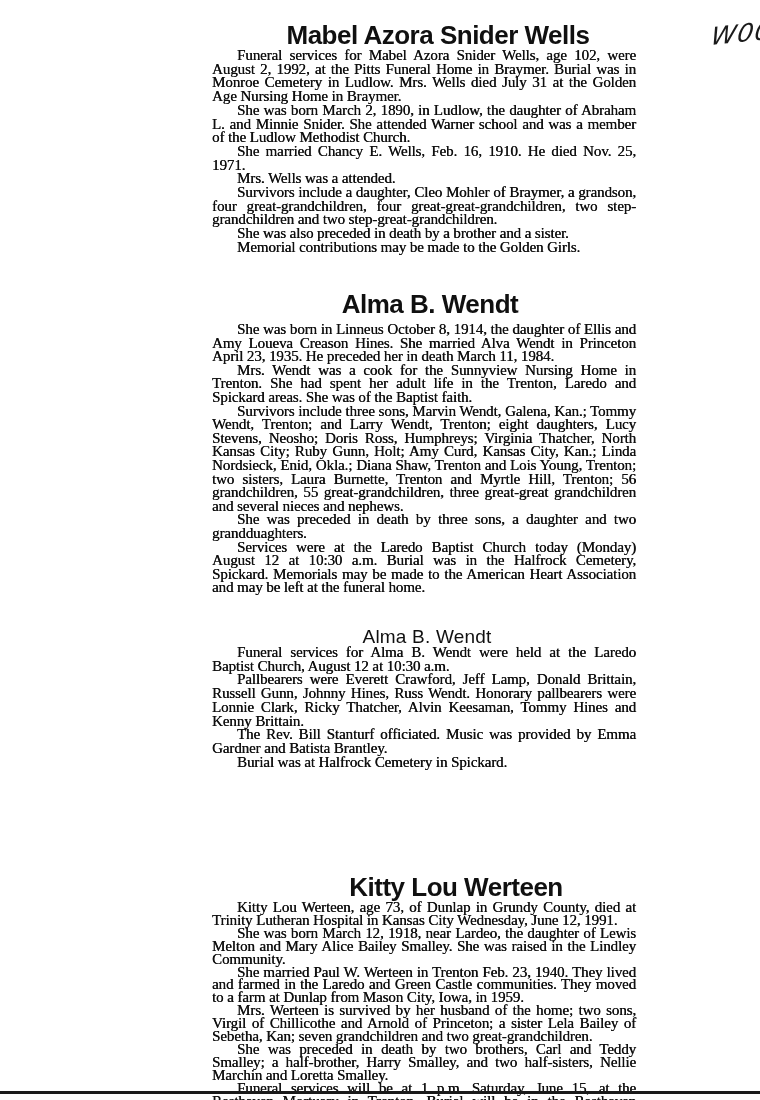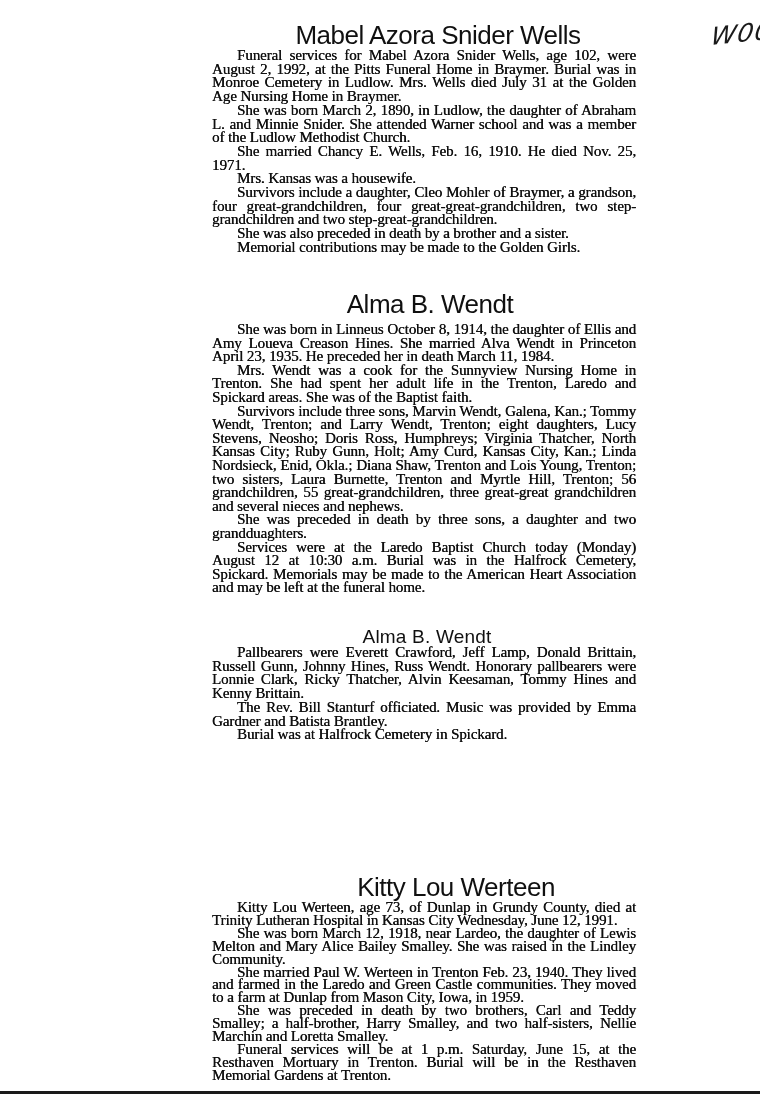--- a/index.html
+++ b/index.html
@@ -21,21 +21,21 @@
   }
   section.obit p {
     margin: 0;
     text-indent: 25px;
     font-size: 15px;
     letter-spacing: -0.1px;
     text-shadow: 0.3px 0 0 currentColor; 
   }
   h1.obit-title {
     font-family: "Liberation Sans", sans-serif;
-    font-weight: normal;
+    font-weight: bold;
     font-size: 26px;
     line-height: 27px;
     letter-spacing: -0.5px;
     text-align: center;
     margin: 0;
     position: relative;
     white-space: nowrap;
   }
   
   .sec-mabel { top: 22px; }
@@ -89,46 +89,48 @@
 
 <div class="page">
 
   <div class="annotation">W005</div>
 
   <section class="obit sec-mabel">
     <h1 class="obit-title">Mabel Azora Snider Wells</h1>
     <p>Funeral services for Mabel Azora Snider Wells, age 102, were August 2, 1992, at the Pitts Funeral Home in Braymer. Burial was in Monroe Cemetery in Ludlow. Mrs. Wells died July 31 at the Golden Age Nursing Home in Braymer.</p>
     <p>She was born March 2, 1890, in Ludlow, the daughter of Abraham L. and Minnie Snider. She attended Warner school and was a member of the Ludlow Methodist Church.</p>
     <p>She married Chancy E. Wells, Feb. 16, 1910. He died Nov. 25, 1971.</p>
-    <p>Mrs. Kansas was a housewife.</p>
+    <p>Mrs. Wells was a attended.</p>
     <p>Survivors include a daughter, Cleo Mohler of Braymer, a grandson, four great-grandchildren, four great-great-grandchildren, two step-grandchildren and two step-great-grandchildren.</p>
     <p>She was also preceded in death by a brother and a sister.</p>
     <p>Memorial contributions may be made to the Golden Girls.</p>
   </section>
 
   <section class="obit sec-alma">
     <h1 class="obit-title">Alma B. Wendt</h1>
     <p>She was born in Linneus October 8, 1914, the daughter of Ellis and Amy Loueva Creason Hines. She married Alva Wendt in Princeton April 23, 1935. He preceded her in death March 11, 1984.</p>
     <p>Mrs. Wendt was a cook for the Sunnyview Nursing Home in Trenton. She had spent her adult life in the Trenton, Laredo and Spickard areas. She was of the Baptist faith.</p>
     <p>Survivors include three sons, Marvin Wendt, Galena, Kan.; Tommy Wendt, Trenton; and Larry Wendt, Trenton; eight daughters, Lucy Stevens, Neosho; Doris Ross, Humphreys; Virginia Thatcher, North Kansas City; Ruby Gunn, Holt; Amy Curd, Kansas City, Kan.; Linda Nordsieck, Enid, Okla.; Diana Shaw, Trenton and Lois Young, Trenton; two sisters, Laura Burnette, Trenton and Myrtle Hill, Trenton; 56 grandchildren, 55 great-grandchildren, three great-great grandchildren and several nieces and nephews.</p>
     <p>She was preceded in death by three sons, a daughter and two grandduaghters.</p>
     <p>Services were at the Laredo Baptist Church today (Monday) August 12 at 10:30 a.m. Burial was in the Halfrock Cemetery, Spickard. Memorials may be made to the American Heart Association and may be left at the funeral home.</p>
   </section>
 
   <section class="obit sec-alma2">
     <h1 class="obit-title">Alma B. Wendt</h1>
+    <p>Funeral services for Alma B. Wendt were held at the Laredo Baptist Church, August 12 at 10:30 a.m.</p>
     <p>Pallbearers were Everett Crawford, Jeff Lamp, Donald Brittain, Russell Gunn, Johnny Hines, Russ Wendt. Honorary pallbearers were Lonnie Clark, Ricky Thatcher, Alvin Keesaman, Tommy Hines and Kenny Brittain.</p>
     <p>The Rev. Bill Stanturf officiated. Music was provided by Emma Gardner and Batista Brantley.</p>
     <p>Burial was at Halfrock Cemetery in Spickard.</p>
   </section>
 
   <section class="obit sec-kitty">
     <h1 class="obit-title">Kitty Lou Werteen</h1>
     <p>Kitty Lou Werteen, age 73, of Dunlap in Grundy County, died at Trinity Lutheran Hospital in Kansas City Wednesday, June 12, 1991.</p>
     <p>She was born March 12, 1918, near Lardeo, the daughter of Lewis Melton and Mary Alice Bailey Smalley. She was raised in the Lindley Community.</p>
     <p>She married Paul W. Werteen in Trenton Feb. 23, 1940. They lived and farmed in the Laredo and Green Castle communities. They moved to a farm at Dunlap from Mason City, Iowa, in 1959.</p>
+    <p>Mrs. Werteen is survived by her husband of the home; two sons, Virgil of Chillicothe and Arnold of Princeton; a sister Lela Bailey of Sebetha, Kan; seven grandchildren and two great-grandchildren.</p>
     <p>She was preceded in death by two brothers, Carl and Teddy Smalley; a half-brother, Harry Smalley, and two half-sisters, Nellie Marchin and Loretta Smalley.</p>
     <p>Funeral services will be at 1 p.m. Saturday, June 15, at the Resthaven Mortuary in Trenton. Burial will be in the Resthaven Memorial Gardens at Trenton.</p>
   </section>
 
   <div class="scan-edge"></div>
 
 </div>
 
 </body></html>

